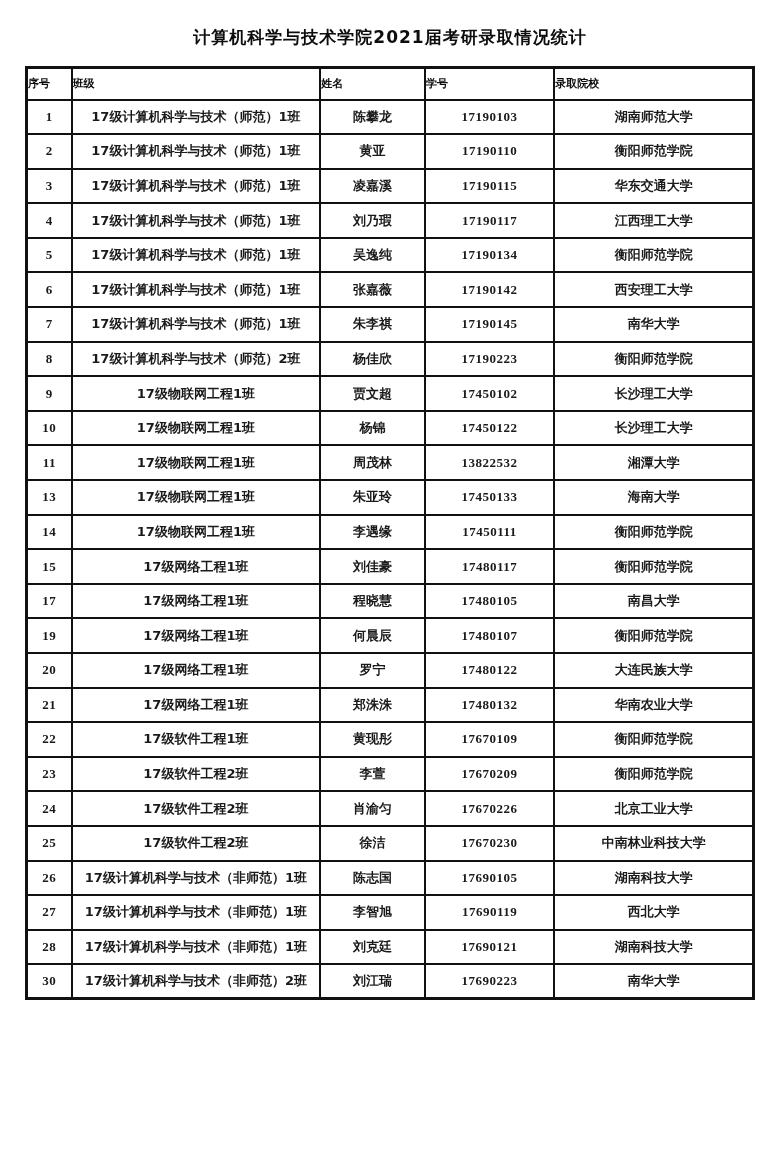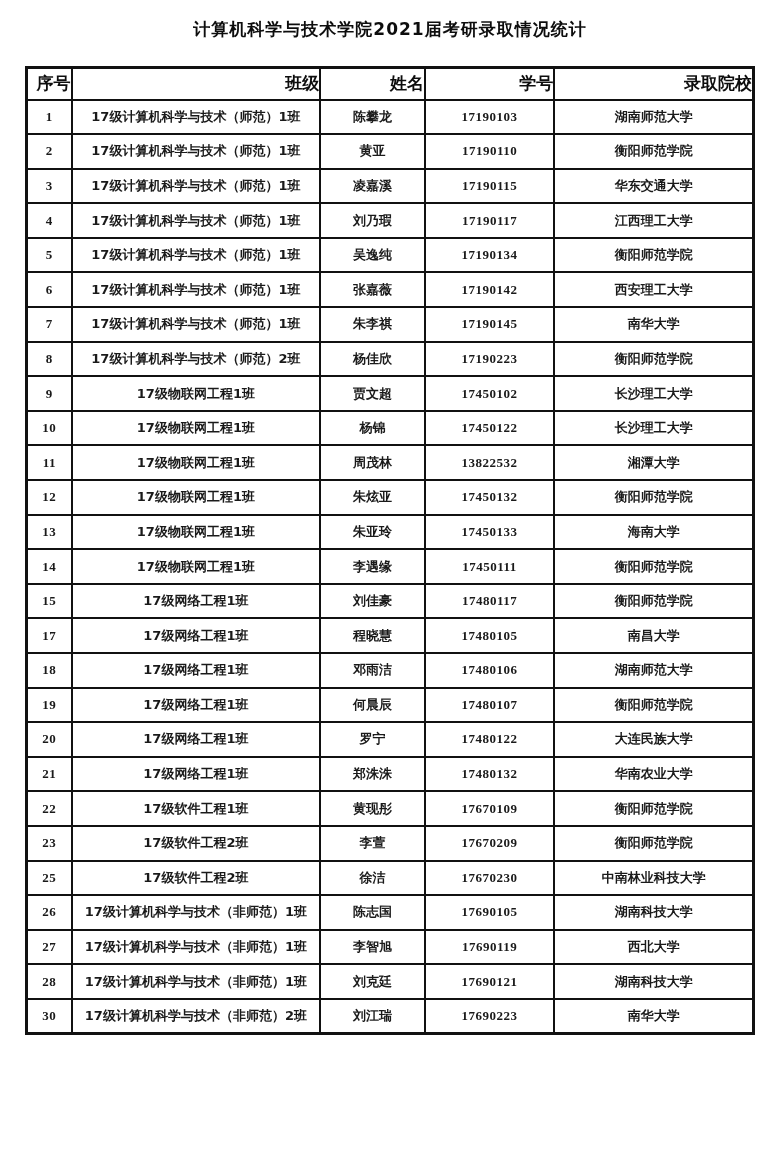--- a/index.html
+++ b/index.html
@@ -14,40 +14,40 @@
     width: 780px;
     height: 1155px;
     background: #ffffff;
     overflow: hidden;
   }
   .doc-title {
     text-align: center;
     font-size: 17px;
     font-weight: bold;
     letter-spacing: 1px;
-    padding-top: 18px;
+    padding-top: 26px;
     color: #0d0d0d;
   }
   table.stats {
     position: absolute;
     left: 25px;
     top: 66px;
     width: 730px;
     border-collapse: collapse;
     table-layout: fixed;
   }
   table.stats, table.stats th, table.stats td {
     border: 2px solid #111111;
   }
   table.stats { border-width: 3px; }
   table.stats th {
     height: 32px;
-    font-size: 17px;
+    font-size: 11px;
     font-weight: bold;
-    text-align: right;
+    text-align: left;
     vertical-align: middle;
     color: #0d0d0d;
     background: #ffffff;
   }
   table.stats td {
     height: 34.6px;
     font-size: 13px;
     font-weight: 600;
     text-align: center;
     vertical-align: middle;
@@ -164,27 +164,20 @@
           <td>长沙理工大学</td>
         </tr>
         <tr>
           <td class="num">11</td>
           <td>17级物联网工程1班</td>
           <td>周茂林</td>
           <td class="sid">13822532</td>
           <td>湘潭大学</td>
         </tr>
         <tr>
-          <td class="num">12</td>
-          <td>17级物联网工程1班</td>
-          <td>朱炫亚</td>
-          <td class="sid">17450132</td>
-          <td>衡阳师范学院</td>
-        </tr>
-        <tr>
           <td class="num">13</td>
           <td>17级物联网工程1班</td>
           <td>朱亚玲</td>
           <td class="sid">17450133</td>
           <td>海南大学</td>
         </tr>
         <tr>
           <td class="num">14</td>
           <td>17级物联网工程1班</td>
           <td>李遇缘</td>
@@ -197,27 +190,20 @@
           <td>刘佳豪</td>
           <td class="sid">17480117</td>
           <td>衡阳师范学院</td>
         </tr>
         <tr>
           <td class="num">17</td>
           <td>17级网络工程1班</td>
           <td>程晓慧</td>
           <td class="sid">17480105</td>
           <td>南昌大学</td>
-        </tr>
-        <tr>
-          <td class="num">18</td>
-          <td>17级网络工程1班</td>
-          <td>邓雨洁</td>
-          <td class="sid">17480106</td>
-          <td>湖南师范大学</td>
         </tr>
         <tr>
           <td class="num">19</td>
           <td>17级网络工程1班</td>
           <td>何晨辰</td>
           <td class="sid">17480107</td>
           <td>衡阳师范学院</td>
         </tr>
         <tr>
           <td class="num">20</td>
@@ -239,20 +225,27 @@
           <td>黄现彤</td>
           <td class="sid">17670109</td>
           <td>衡阳师范学院</td>
         </tr>
         <tr>
           <td class="num">23</td>
           <td>17级软件工程2班</td>
           <td>李萱</td>
           <td class="sid">17670209</td>
           <td>衡阳师范学院</td>
+        </tr>
+        <tr>
+          <td class="num">24</td>
+          <td>17级软件工程2班</td>
+          <td>肖渝匀</td>
+          <td class="sid">17670226</td>
+          <td>北京工业大学</td>
         </tr>
         <tr>
           <td class="num">25</td>
           <td>17级软件工程2班</td>
           <td>徐洁</td>
           <td class="sid">17670230</td>
           <td>中南林业科技大学</td>
         </tr>
         <tr>
           <td class="num">26</td>

